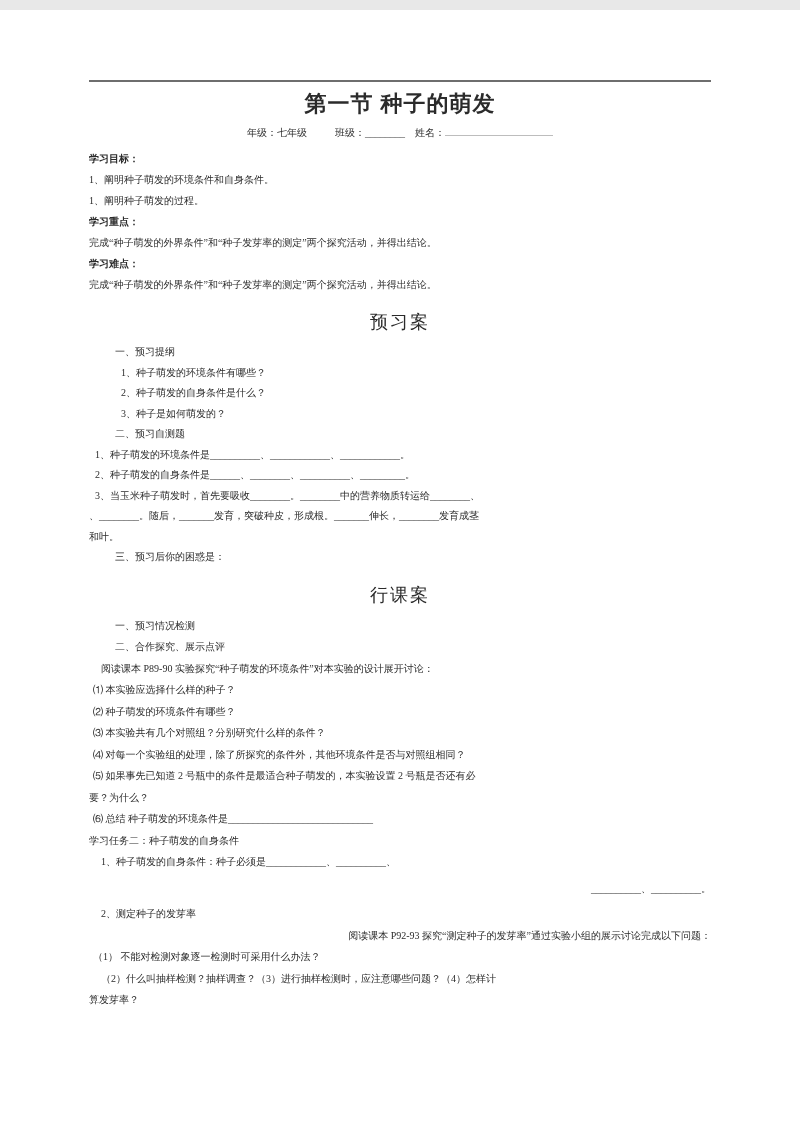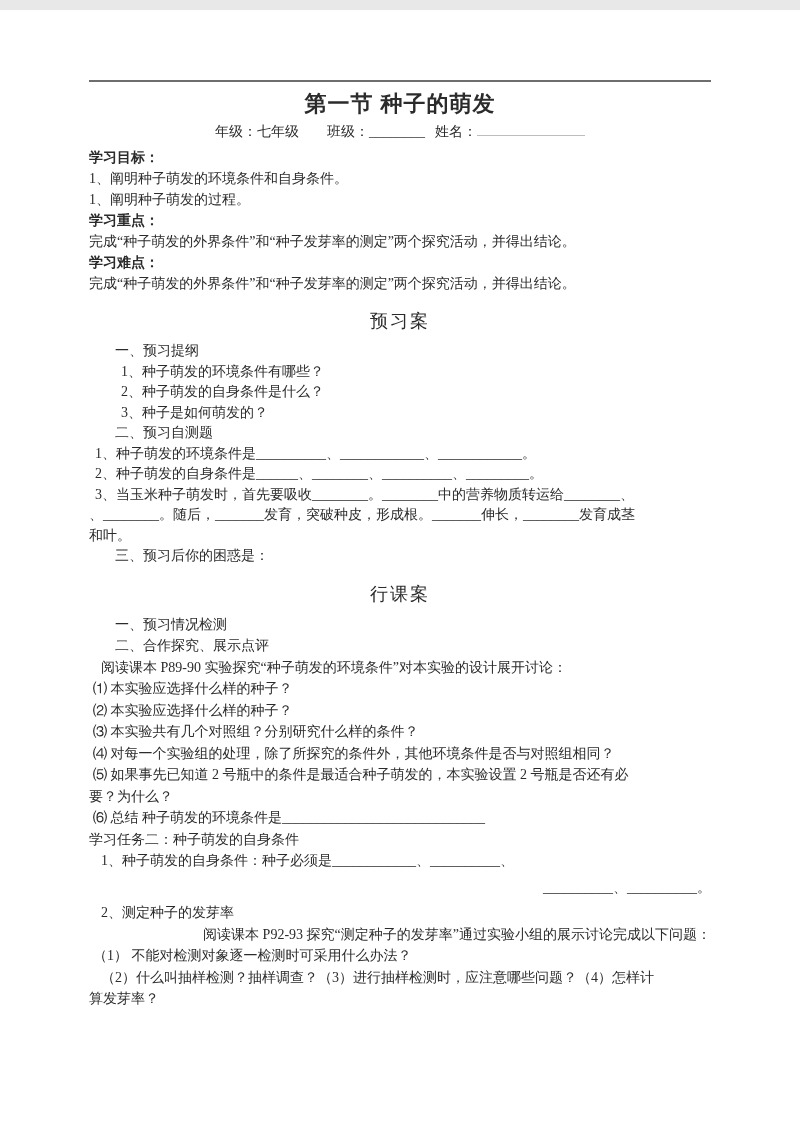--- a/index.html
+++ b/index.html
@@ -33,21 +33,21 @@
     font-size:14.5px;line-height:20px;
     white-space:nowrap;
   }
   .meta .gap1{display:inline-block;width:28px;}
   .meta .gap2{display:inline-block;width:10px;}
   .blank-dark{letter-spacing:0;color:#3a3a3a;}
   .blank-gray{
     display:inline-block;width:108px;height:14px;
     border-bottom:1.5px solid #bdbdbd;vertical-align:baseline;
   }
-  .bodytext{font-size:14px;}
+  .bodytext{font-size:10px;}
   .goals{margin-top:5px;}
   .goals .ln{line-height:21px;}
   .bold{font-weight:bold;font-family:"Liberation Sans", sans-serif;}
   .section-heading{
     text-align:center;
     font-size:18px;line-height:26px;
     margin:14px 0 0 0;
     font-weight:normal;
     letter-spacing:2px;
   }
@@ -105,21 +105,21 @@
     <div class="ln i26">三、预习后你的困惑是：</div>
   </div>
 
   <h2 class="section-heading">行课案</h2>
 
   <div class="lesson bodytext">
     <div class="ln i26">一、预习情况检测</div>
     <div class="ln i26">二、合作探究、展示点评</div>
     <div class="ln i12">阅读课本 P89-90 实验探究“种子萌发的环境条件”对本实验的设计展开讨论：</div>
     <div class="ln i4">⑴ 本实验应选择什么样的种子？</div>
-    <div class="ln i4">⑵ 本实验应选择什么样的种子？</div>
+    <div class="ln i4">⑵ 种子萌发的环境条件有哪些？</div>
     <div class="ln i4">⑶ 本实验共有几个对照组？分别研究什么样的条件？</div>
     <div class="ln i4">⑷ 对每一个实验组的处理，除了所探究的条件外，其他环境条件是否与对照组相同？</div>
     <div class="ln i4">⑸  如果事先已知道 2 号瓶中的条件是最适合种子萌发的，本实验设置 2  号瓶是否还有必</div>
     <div class="ln">要？为什么？</div>
     <div class="ln i4">⑹ 总结 种子萌发的环境条件是_____________________________</div>
     <div class="ln">学习任务二：种子萌发的自身条件</div>
     <div class="ln i12">1、种子萌发的自身条件：种子必须是____________、__________、</div>
     <div class="ln i56 sp-above sp-below">__________、__________。</div>
     <div class="ln i12">2、测定种子的发芽率</div>
     <div class="ln i33">阅读课本 P92-93 探究“测定种子的发芽率”通过实验小组的展示讨论完成以下问题：</div>

